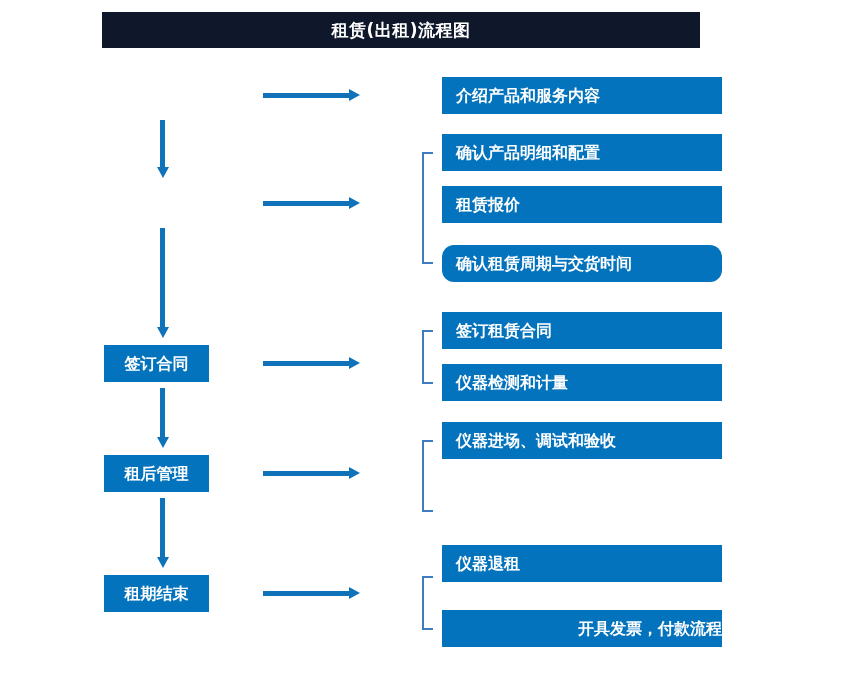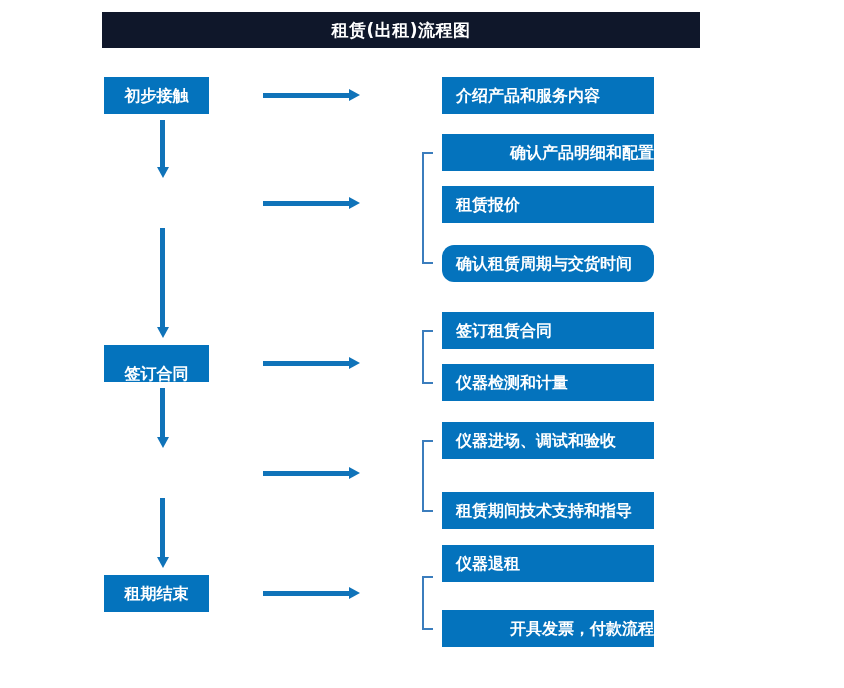--- a/index.html
+++ b/index.html
@@ -32,21 +32,21 @@
     display:flex;align-items:center;justify-content:center;
   }
   .stage-box span{
     color:#ffffff;font-size:16px;font-weight:bold;line-height:1;
     white-space:nowrap;
   }
 
   
   .detail-box{
     position:absolute;
-    left:442px;width:212px;height:37px;
+    left:442px;width:280px;height:37px;
     background:#0473bd;
     display:flex;align-items:center;
   }
   .detail-box span{
     color:#ffffff;font-size:16px;font-weight:bold;line-height:1;
     padding-left:14px;white-space:nowrap;
   }
 
   
   .h-arrow{position:absolute;height:16px;}
@@ -84,25 +84,25 @@
 </style>
 </head>
 <body>
 
 <div id="canvas">
 
   <div class="title-bar">
     <span>租赁(出租)流程图</span>
   </div>
 
-  <div class="stage-box" style="top:77px;">
-    <span>初步接触</span>
+  <div class="stage-box" style="top:345px;">
+    <span>签订合同</span>
   </div>
-  <div class="stage-box" style="top:345px;align-items:flex-end;">
-    <span>签订合同</span>
+  <div class="stage-box" style="top:455px;">
+    <span>租后管理</span>
   </div>
   <div class="stage-box" style="top:575px;">
     <span>租期结束</span>
   </div>
 
   <div class="v-arrow" style="left:155px;top:120px;height:58px;">
     <div class="shaft" style="height:47px;"></div>
     <div class="head" style="top:47px;"></div>
   </div>
 
@@ -146,41 +146,38 @@
 
   <div class="bracket" style="top:330px;height:54px;"></div>
 
   <div class="bracket" style="top:440px;height:72px;"></div>
 
   <div class="bracket" style="top:576px;height:54px;"></div>
 
   <div class="detail-box" style="top:77px;">
     <span>介绍产品和服务内容</span>
   </div>
-  <div class="detail-box" style="top:134px;justify-content:flex-end;">
+  <div class="detail-box" style="top:134px;">
     <span>确认产品明细和配置</span>
   </div>
   <div class="detail-box" style="top:186px;">
     <span>租赁报价</span>
   </div>
   <div class="detail-box" style="top:245px;border-radius:12px;">
     <span>确认租赁周期与交货时间</span>
   </div>
   <div class="detail-box" style="top:312px;">
     <span>签订租赁合同</span>
   </div>
   <div class="detail-box" style="top:364px;">
     <span>仪器检测和计量</span>
   </div>
   <div class="detail-box" style="top:422px;">
     <span>仪器进场、调试和验收</span>
   </div>
-  <div class="detail-box" style="top:492px;">
-    <span>租赁期间技术支持和指导</span>
-  </div>
   <div class="detail-box" style="top:545px;">
     <span>仪器退租</span>
   </div>
   <div class="detail-box" style="top:610px;justify-content:flex-end;">
     <span>开具发票，付款流程</span>
   </div>
 
 </div>
 
 </body></html>

